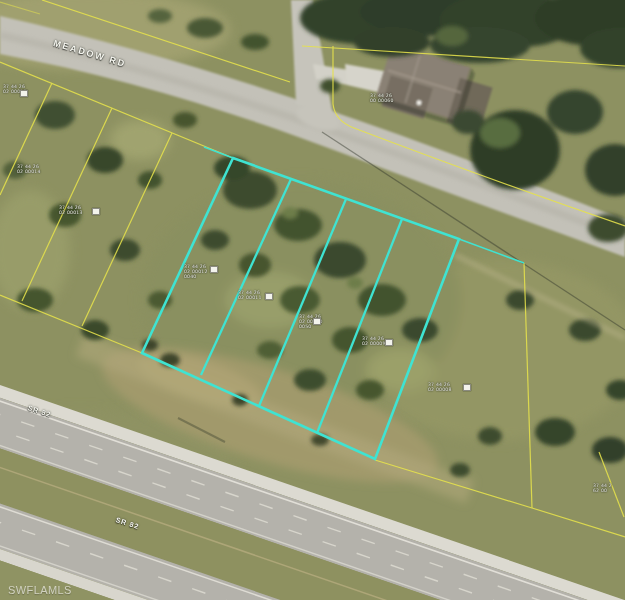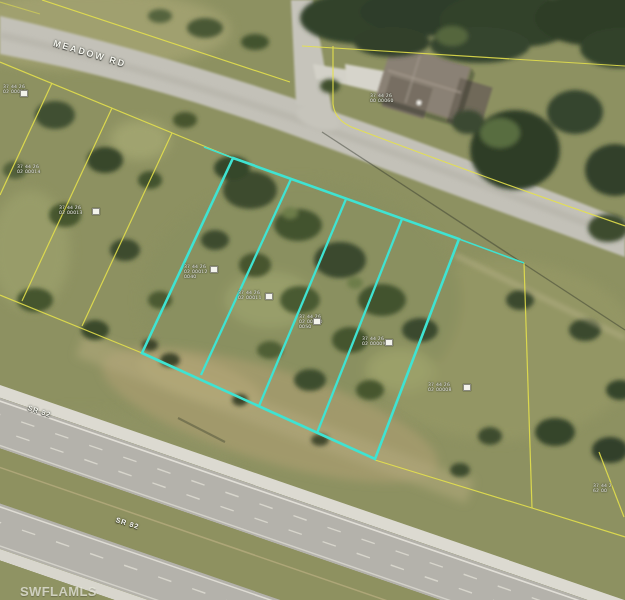--- a/index.html
+++ b/index.html
@@ -25,22 +25,22 @@
   }
   .road-label{
     position:absolute;color:#f7f7f1;font-weight:bold;
     text-shadow:0 0 2px rgba(35,40,28,.95),0 1px 1px rgba(0,0,0,.55);
     white-space:nowrap;transform-origin:left top;
   }
   .road-label.meadow{left:55px;top:38px;font-size:9px;letter-spacing:2px;transform:rotate(16.5deg);}
   .road-label.sr82-w{left:29px;top:404px;font-size:7px;letter-spacing:1px;transform:rotate(18deg);}
   .road-label.sr82-e{left:117px;top:516px;font-size:7px;letter-spacing:1px;transform:rotate(18deg);}
   .watermark{
-    position:absolute;left:20px;top:584px;
-    font-size:13px;font-weight:bold;letter-spacing:.4px;
+    position:absolute;left:8px;top:584px;
+    font-size:11px;font-weight:normal;letter-spacing:.4px;
     color:rgba(232,232,220,.78);
     text-shadow:0 1px 1px rgba(60,60,45,.4);
   }
 </style>
 </head>
 <body>
 
 <div id="stage">
 
   <svg width="625" height="600" viewBox="0 0 625 600">

